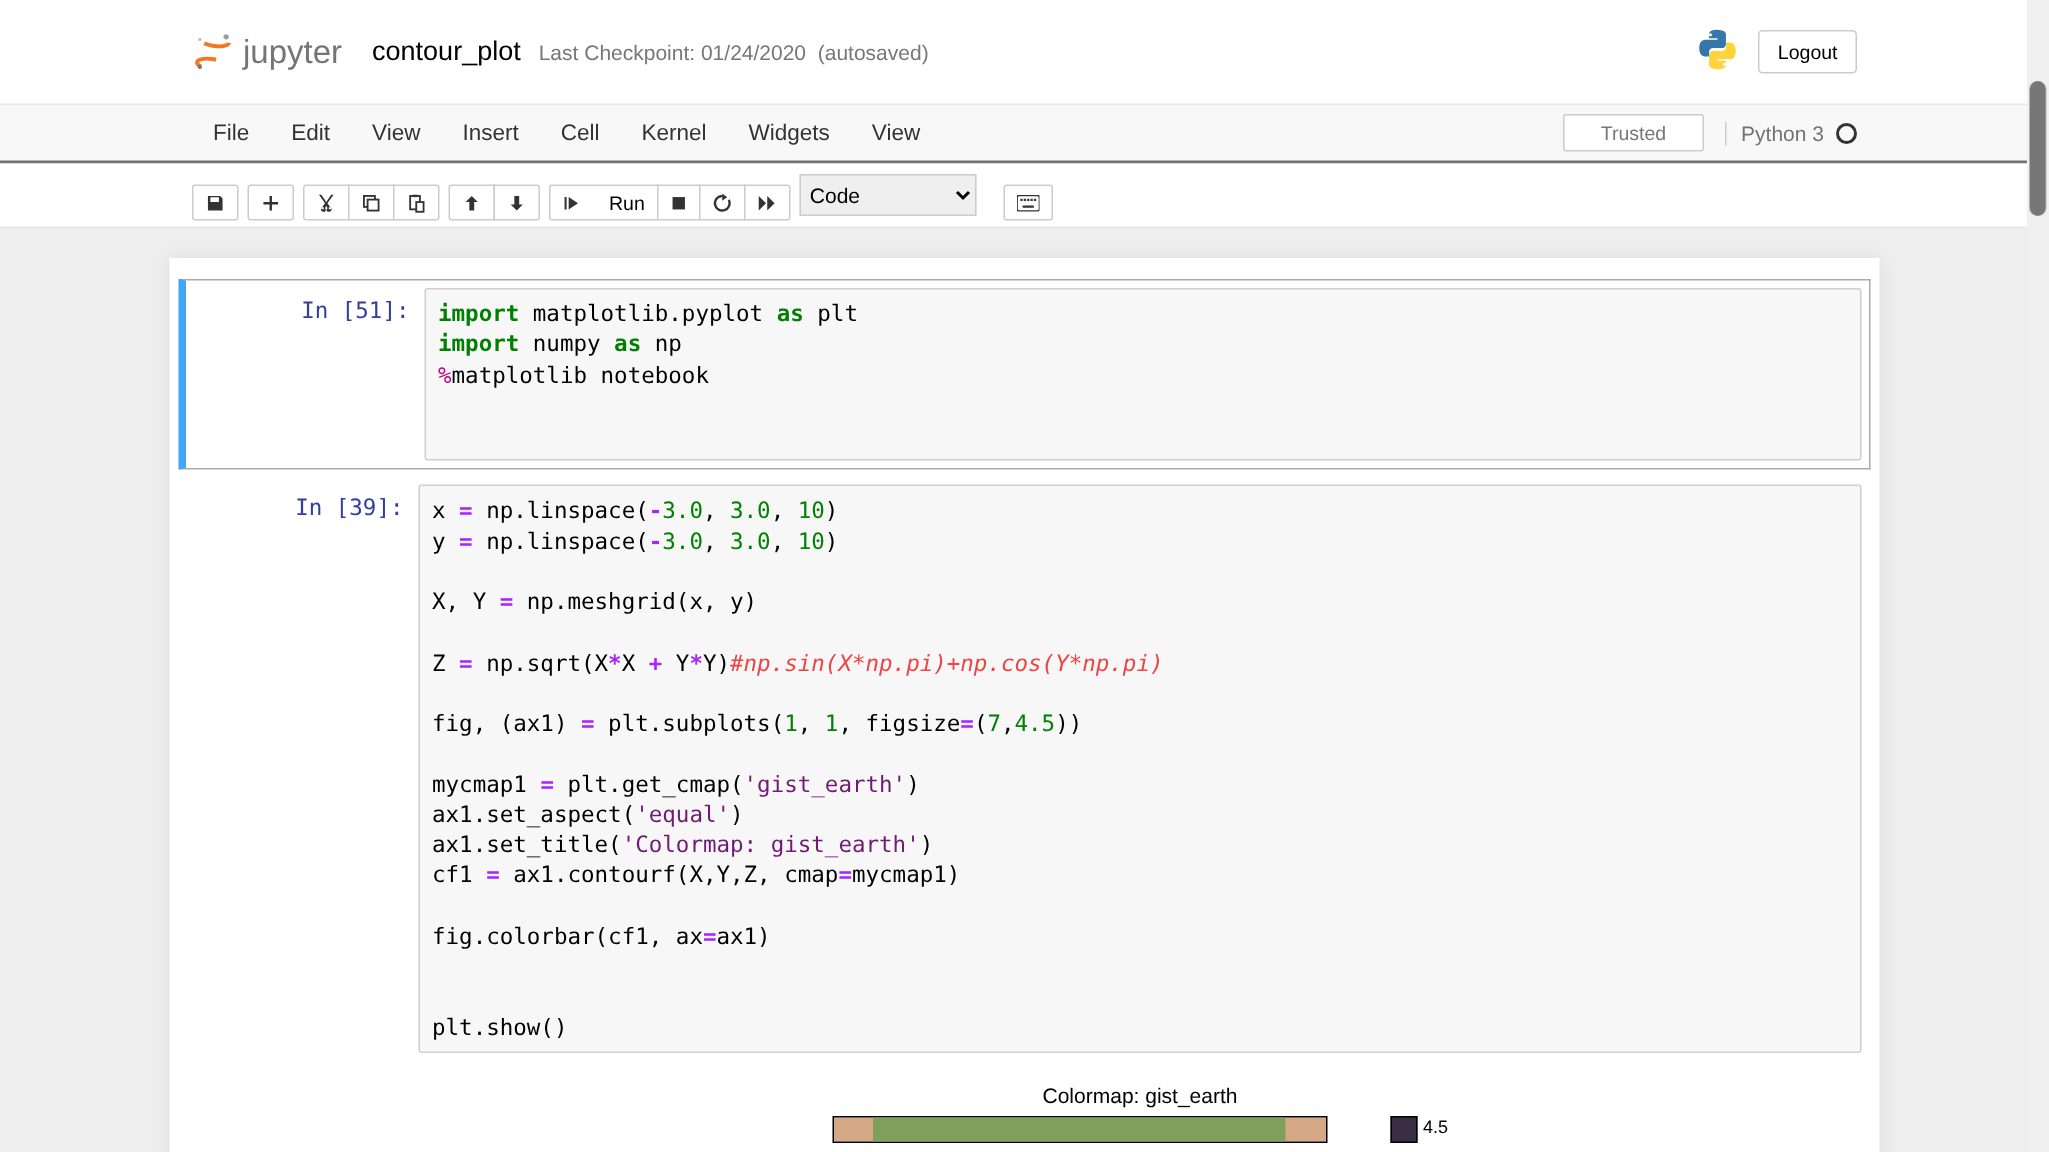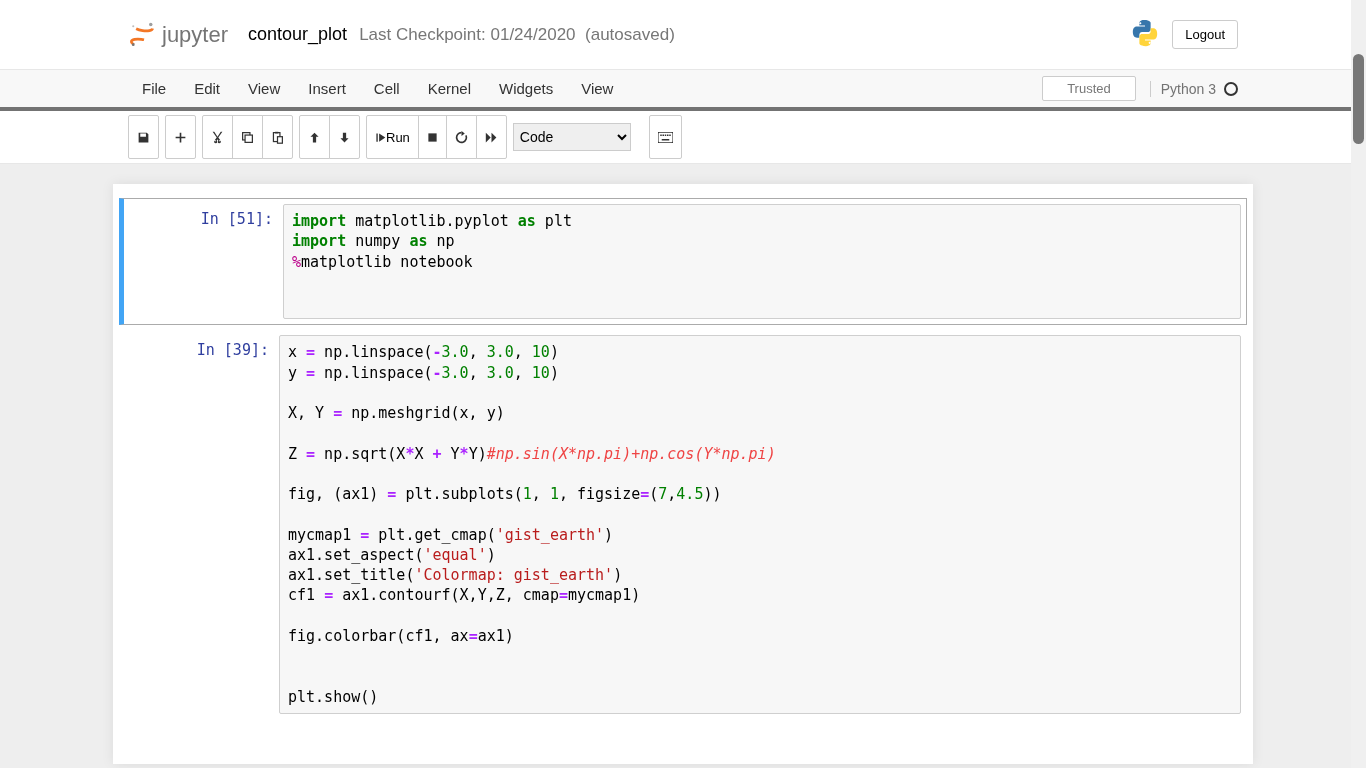--- a/index.html
+++ b/index.html
@@ -25,34 +25,34 @@
 .jupyter-logo {
   display: flex;
   align-items: center;
   gap: 6px;
   font-size: 22px;
   color: #757575;
   font-weight: 400;
 }
 .jupyter-logo svg { width: 28px; height: 28px; }
 .notebook-name { font-size: 18px; color: #000; margin-left: 8px; }
-.checkpoint { font-size: 17px; color: #777; }
+.checkpoint { font-size: 14px; color: #777; }
 .spacer { flex: 1; }
 .python-logo svg { width: 30px; height: 30px; }
 .logout-btn {
   border: 1px solid #ccc;
   background: #fff;
   padding: 6px 12px;
   border-radius: 3px;
   font-size: 13px;
   cursor: pointer;
 }
 .menubar {
   background: #f8f8f8;
-  border-bottom: 4px solid #737373;
+  border-bottom: 2px solid #737373;
 }
 .menubar-inner {
   max-width: 1140px;
   margin: 0 auto;
   padding: 0 15px;
   display: flex;
   align-items: center;
 }
 .menu-item {
   padding: 10px 14px;
@@ -87,24 +87,25 @@
 }
 .tool-btn {
   border: 1px solid #ccc;
   background: #fff;
   border-radius: 2px;
   padding: 5px 8px;
   font-size: 13px;
   cursor: pointer;
   display: inline-flex;
   align-items: center;
-  gap: 0;
+  gap: 20px;
   min-width: 28px;
   justify-content: center;
-  height: 44px;
+  height: 24px;
+  margin-top: 10px;
 }
 .tool-group { display: flex; gap: 0; }
 .tool-group .tool-btn { border-radius: 0; margin-left: -1px; }
 .tool-group .tool-btn:first-child { border-radius: 2px 0 0 2px; margin-left: 0; }
 .tool-group .tool-btn:last-child { border-radius: 0 2px 2px 0; }
 .celltype-select {
   height: 28px;
   border: 1px solid #ccc;
   font-size: 14px;
   padding: 0 2px;
@@ -153,21 +154,21 @@
 }
 .code {
   font-family: "DejaVu Sans Mono", Menlo, Consolas, monospace;
   font-size: 15px;
   line-height: 1.35;
   white-space: pre;
   color: #000;
 }
 .k-green { color: #008000; font-weight: bold; }
 .k-num { color: #008000; }
-.k-str { color: #b91c1c; }
+.k-str { color: #701a75; }
 .k-mag { color: #BC018A; }
 .k-op { color: #AA22FF; font-weight: bold; }
 .k-cmt { color: #ef4444; font-style: italic; }
 .output-area { padding: 10px 0 0 154px; }
 .plot-title { text-align: center; font-size: 14px; margin-bottom: 6px; }
 .plot-row { display: flex; align-items: flex-start; justify-content: center; position: relative; }
 .tick-left { font-size: 12px; position: absolute; left: 440px; top: 0; }
 .plot-box {
   width: 330px; height: 18px;
   border: 1px solid #000;
@@ -371,19 +372,28 @@
 ax1.set_title(<span class="k-str">'Colormap: gist_earth'</span>)
 cf1 <span class="k-op">=</span> ax1.contourf(X,Y,Z, cmap<span class="k-op">=</span>mycmap1)
 
 fig.colorbar(cf1, ax<span class="k-op">=</span>ax1)
 
 
 plt.show()</div>
       </div>
     </div>
 
+    <div class="output-area">
+      <div class="plot-title">Colormap: gist_earth</div>
+      <div class="plot-row">
+        <span class="tick-left">3</span>
+        <div class="plot-box"></div>
+        <div class="cbar"></div>
+        <span class="cbar-label">4.5</span>
+      </div>
+    </div>
 
   </div>
 </div>
 
 <div class="scrollbar-track">
   <div class="scrollbar-thumb"></div>
 </div>
 
 </body></html>

